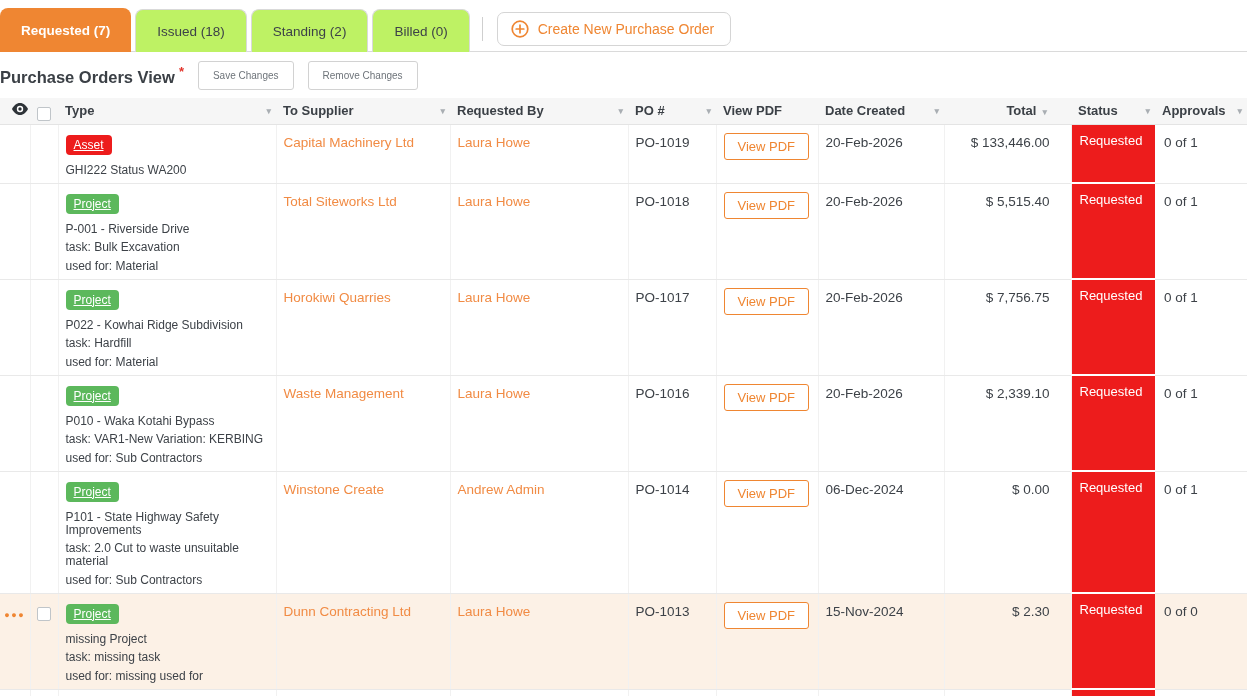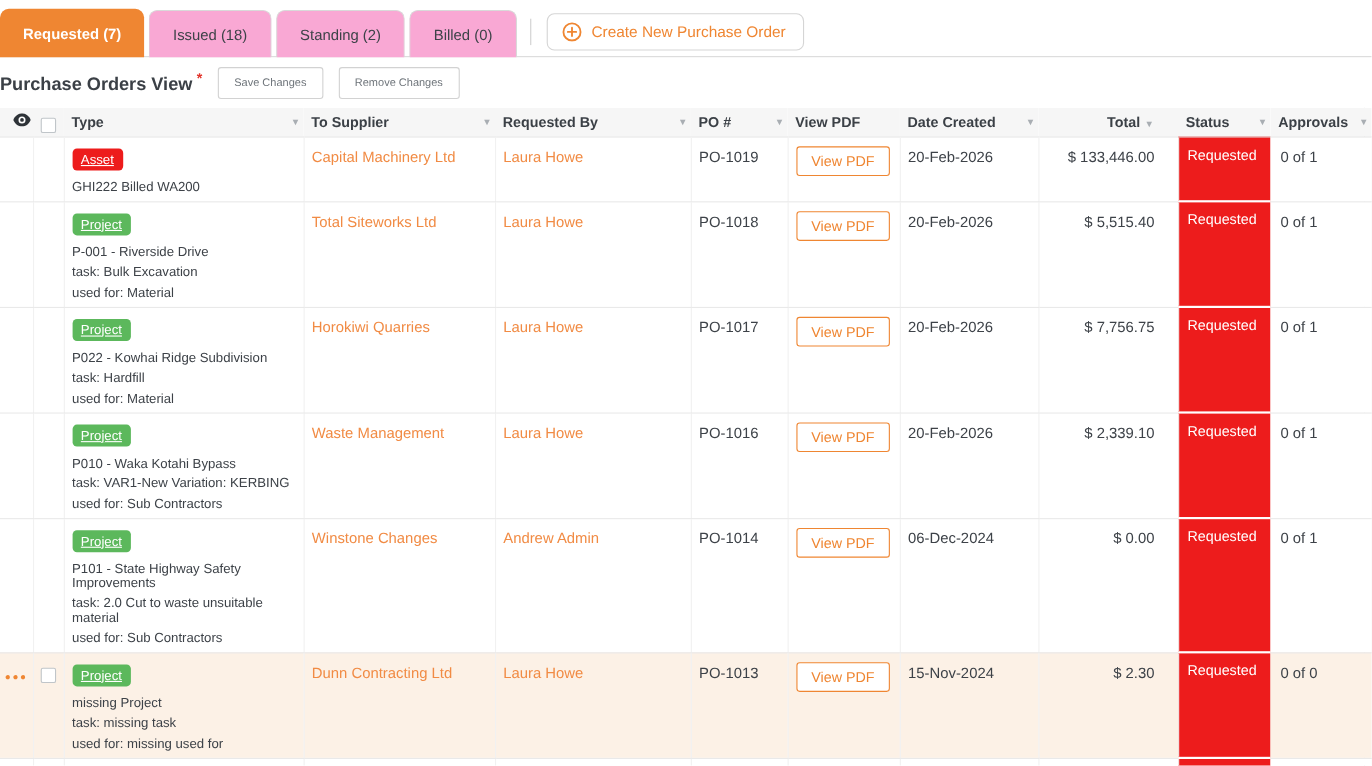--- a/index.html
+++ b/index.html
@@ -6,21 +6,21 @@
   html,body { width:1247px; height:696px; background:#fff; overflow:hidden;
               font-family:"Liberation Sans", sans-serif; color:#3d4248; }
 
   
   .tabbar { display:flex; align-items:flex-end; height:52px; padding-top:7px;
             border-bottom:1px solid #dadada; }
   .tab { height:44px; display:flex; align-items:center; justify-content:center;
          padding:0 21px; font-size:13.5px; cursor:pointer; white-space:nowrap;
          border-radius:8px 8px 0 0; margin-bottom:-1px; }
   .tab.active { background:#ef8632; color:#fff; font-weight:bold; border:none; z-index:2; }
-  .tab.inactive { background:#f9a8d4; color:#3d4248; border:1px solid #d9d9d9; border-bottom:none;
+  .tab.inactive { background:#bef264; color:#3d4248; border:1px solid #d9d9d9; border-bottom:none;
                   margin-left:4px; height:43px; }
   .tab-divider { width:1px; height:24px; background:#cfcfcf; margin:0 8px 0 12px; align-self:center; }
   .create-btn { display:flex; align-items:center; gap:9px; align-self:center; margin-left:6px;
                 background:#fff; border:1px solid #d5d5d5; border-radius:7px;
                 padding:7px 16px 7px 13px; color:#ef8632; font-size:14px; cursor:pointer;justify-content:center; }
 
   
   .toolbar { display:flex; align-items:center; height:46px; gap:14px; }
   .page-title { font-size:16.5px; font-weight:bold; color:#3b4046; }
   .req-star { color:#e2342b; font-size:13px; vertical-align:super; margin-left:4px; }
@@ -135,21 +135,21 @@
       <th><span>Approvals</span><span class="sort-arrow">▾</span></th>
     </tr>
   </thead>
   <tbody>
 
     <tr class="row-sm">
       <td class="cell-dots"></td>
       <td class="cell-check"></td>
       <td>
         <span class="badge badge-red">Asset</span>
-        <div class="tline">GHI222 Billed WA200</div>
+        <div class="tline">GHI222 Status WA200</div>
       </td>
       <td><span class="link">Capital Machinery Ltd</span></td>
       <td><span class="link">Laura Howe</span></td>
       <td>PO-1019</td>
       <td><button class="pdf-btn">View PDF</button></td>
       <td>20-Feb-2026</td>
       <td class="cell-total">$ 133,446.00</td>
       <td class="cell-status">Requested</td>
       <td class="cell-approvals">0 of 1</td>
     </tr>
@@ -213,21 +213,21 @@
 
     <tr class="row-lg">
       <td class="cell-dots"></td>
       <td class="cell-check"></td>
       <td>
         <span class="badge badge-green">Project</span>
         <div class="tline">P101 - State Highway Safety Improvements</div>
         <div class="tline">task: 2.0 Cut to waste unsuitable material</div>
         <div class="tline">used for: Sub Contractors</div>
       </td>
-      <td><span class="link">Winstone Changes</span></td>
+      <td><span class="link">Winstone Create</span></td>
       <td><span class="link">Andrew Admin</span></td>
       <td>PO-1014</td>
       <td><button class="pdf-btn">View PDF</button></td>
       <td>06-Dec-2024</td>
       <td class="cell-total">$ 0.00</td>
       <td class="cell-status">Requested</td>
       <td class="cell-approvals">0 of 1</td>
     </tr>
 
     <tr class="row-lg hl">

